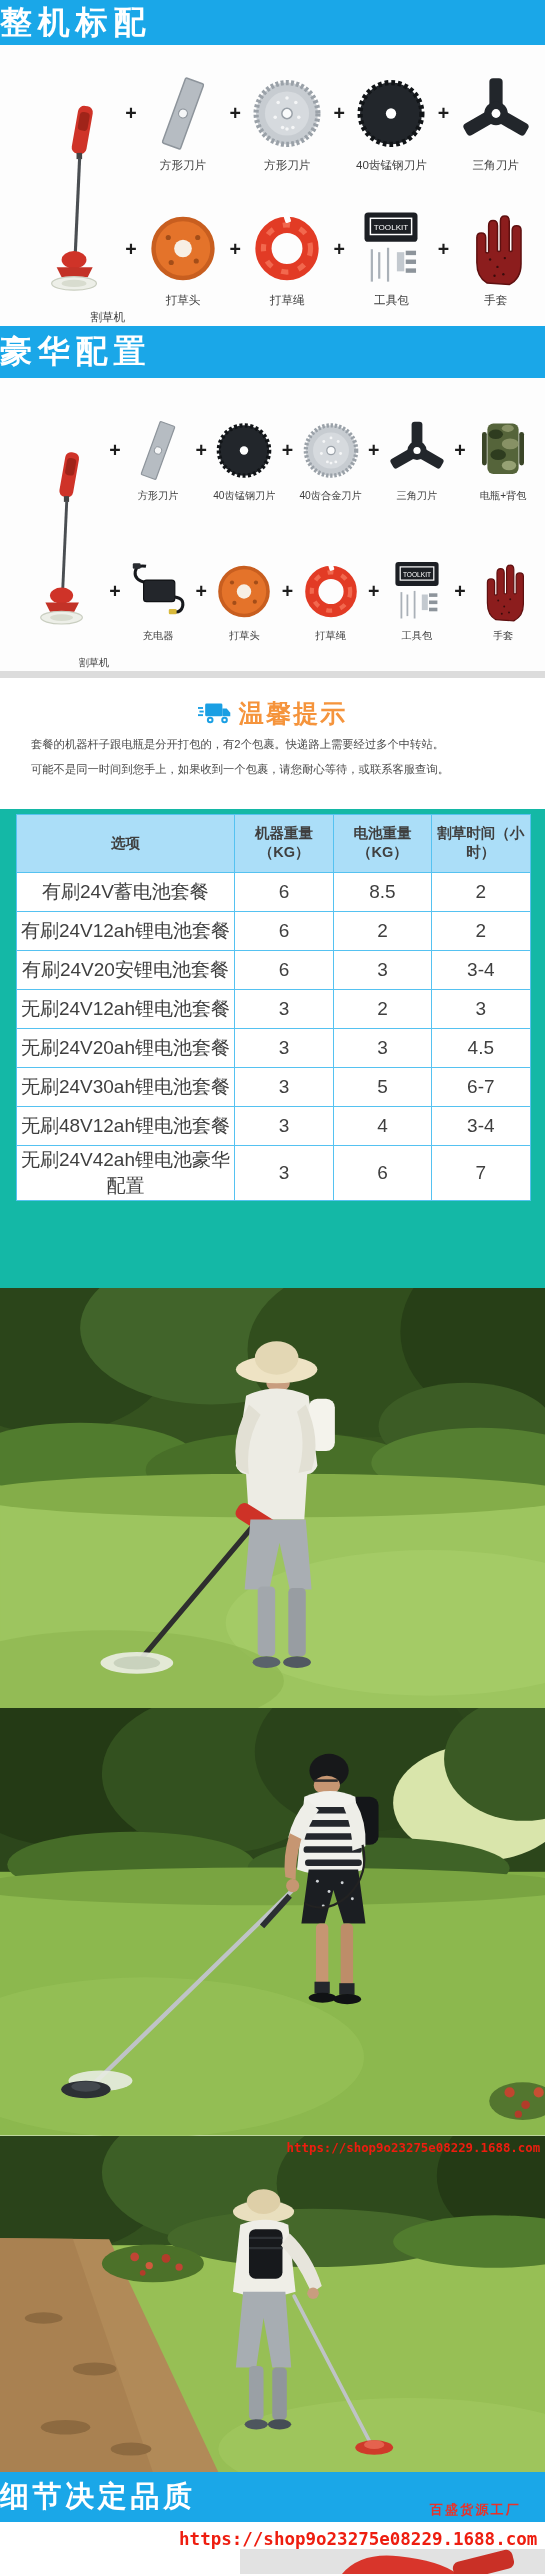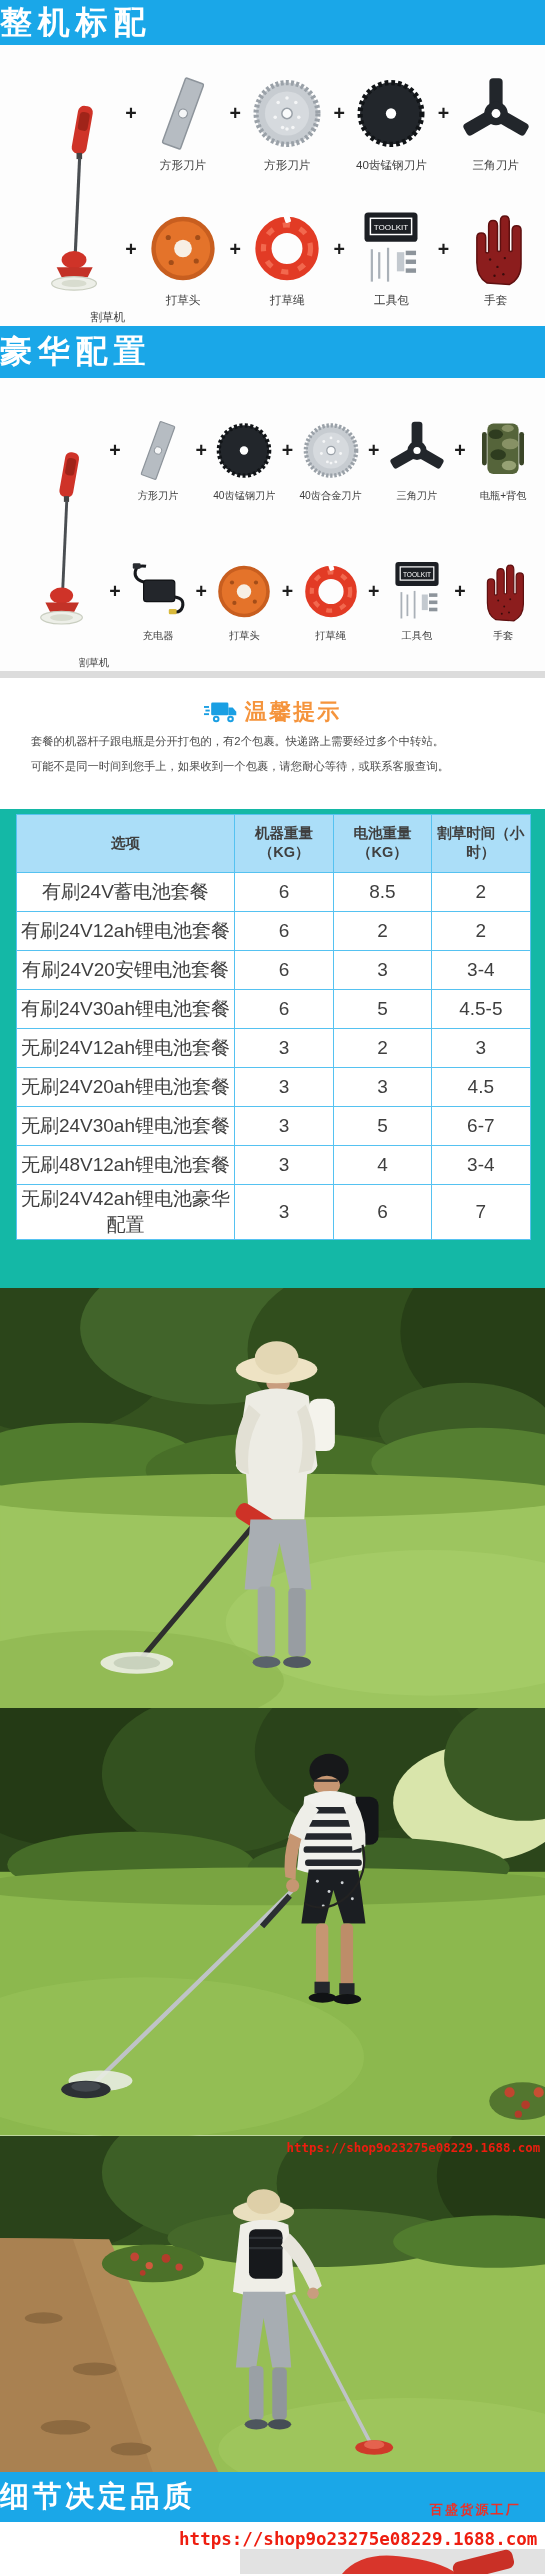--- a/index.html
+++ b/index.html
@@ -24,21 +24,21 @@
   .kit--deluxe .cell{width:71px;}
   .icon-box svg{width:76px;height:81px;display:block;}
   .kit--deluxe .icon-box svg{width:60px;height:67px;}
   .item-label{font-size:11.6px;color:#3d3d3d;margin-top:4.4px;white-space:nowrap;}
   .kit--deluxe .item-label{font-size:10.2px;}
   .machine-col .item-label{margin-top:2.9px;}
 
   .divider{height:7.3px;background:#dcdcdc;}
   .tips{height:131px;box-sizing:border-box;padding-top:19px;background:#fff;}
   .tips-title{display:flex;align-items:center;justify-content:center;gap:7.3px;
-              font-size:22px;font-weight:bold;color:#f5943c;letter-spacing:2.2px;}
+              font-size:25px;font-weight:bold;color:#f5943c;letter-spacing:2.2px;}
   .truck svg{width:33px;height:23px;display:block;}
   .tips-line{margin:3.6px 0 0;padding:0 28px 0 31px;font-size:11.3px;color:#4a4a4a;line-height:1.9;}
 
   .table-wrap{height:479px;box-sizing:border-box;padding-top:4.4px;background:#14b8a6;}
   .spec-table{width:515px;margin:0 auto;border-collapse:collapse;table-layout:fixed;}
   .spec-table th{background:#abdef8;height:55px;font-size:14.5px;font-weight:bold;color:#3f3f3f;
                  border:1.5px solid #55c2f1;white-space:pre-line;text-align:center;}
   .spec-table td{height:36px;text-align:center;font-size:19px;color:#3f3f3f;
                  border:1.5px solid #55c2f1;background:#fff;}
   .col-option{width:42%;}
@@ -437,26 +437,20 @@
           <td>有刷24V12ah锂电池套餐</td>
           <td>6</td>
           <td>2</td>
           <td>2</td>
         </tr>
         <tr>
           <td>有刷24V20安锂电池套餐</td>
           <td>6</td>
           <td>3</td>
           <td>3-4</td>
-        </tr>
-        <tr>
-          <td>有刷24V30ah锂电池套餐</td>
-          <td>6</td>
-          <td>5</td>
-          <td>4.5-5</td>
         </tr>
         <tr>
           <td>无刷24V12ah锂电池套餐</td>
           <td>3</td>
           <td>2</td>
           <td>3</td>
         </tr>
         <tr>
           <td>无刷24V20ah锂电池套餐</td>
           <td>3</td>

